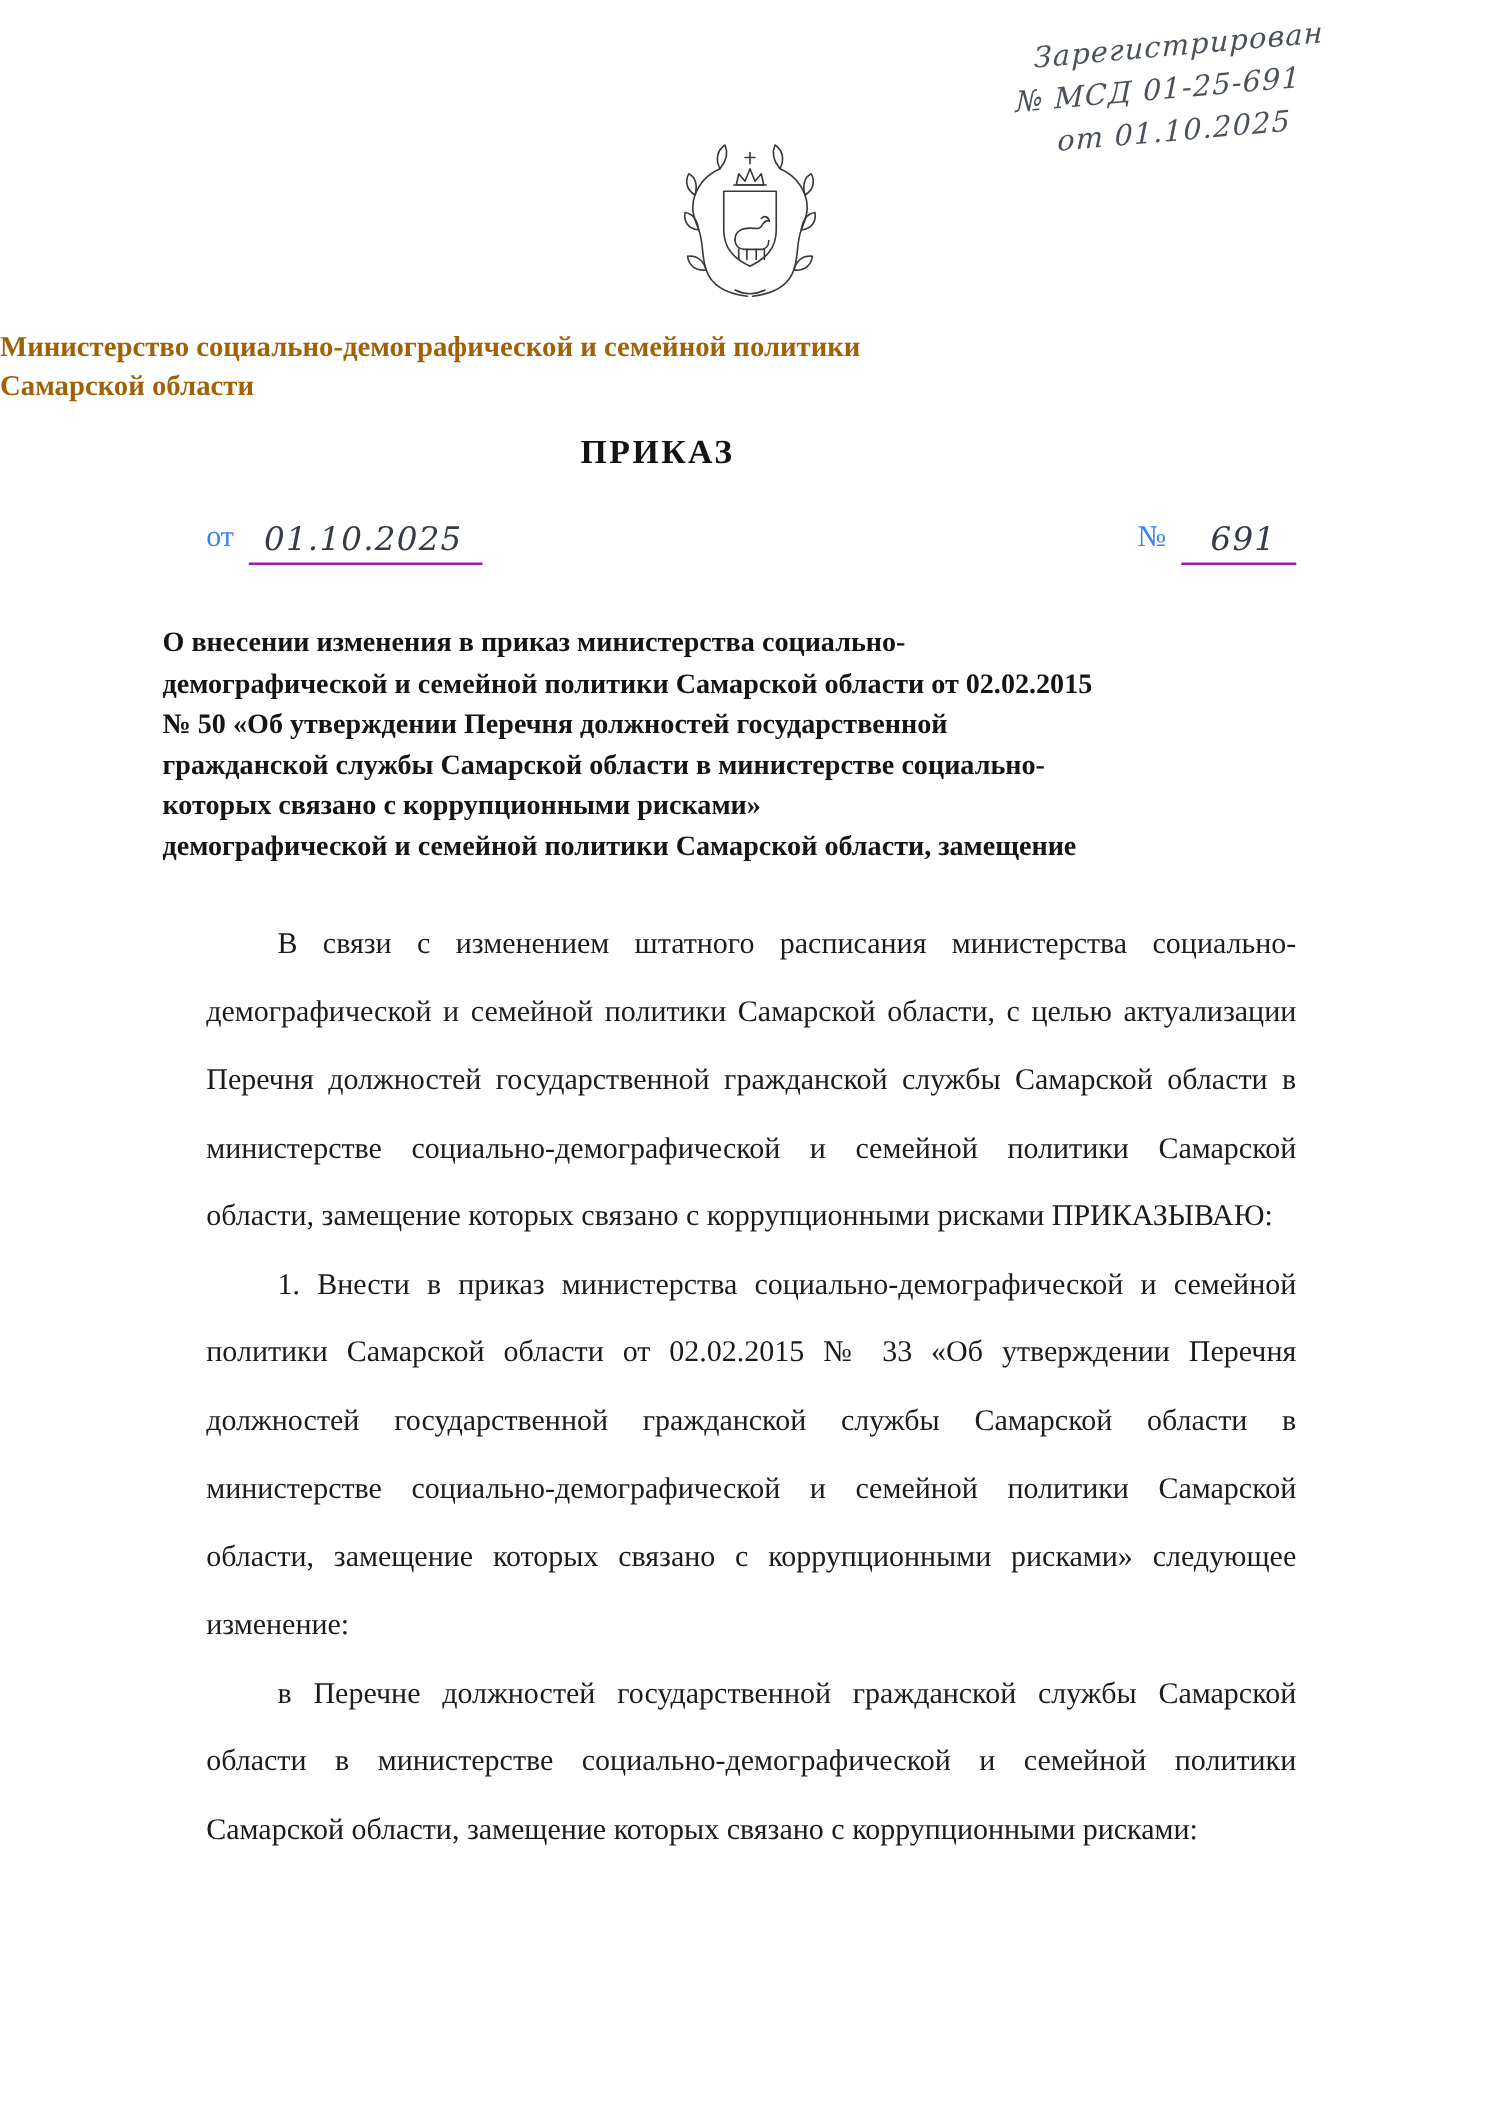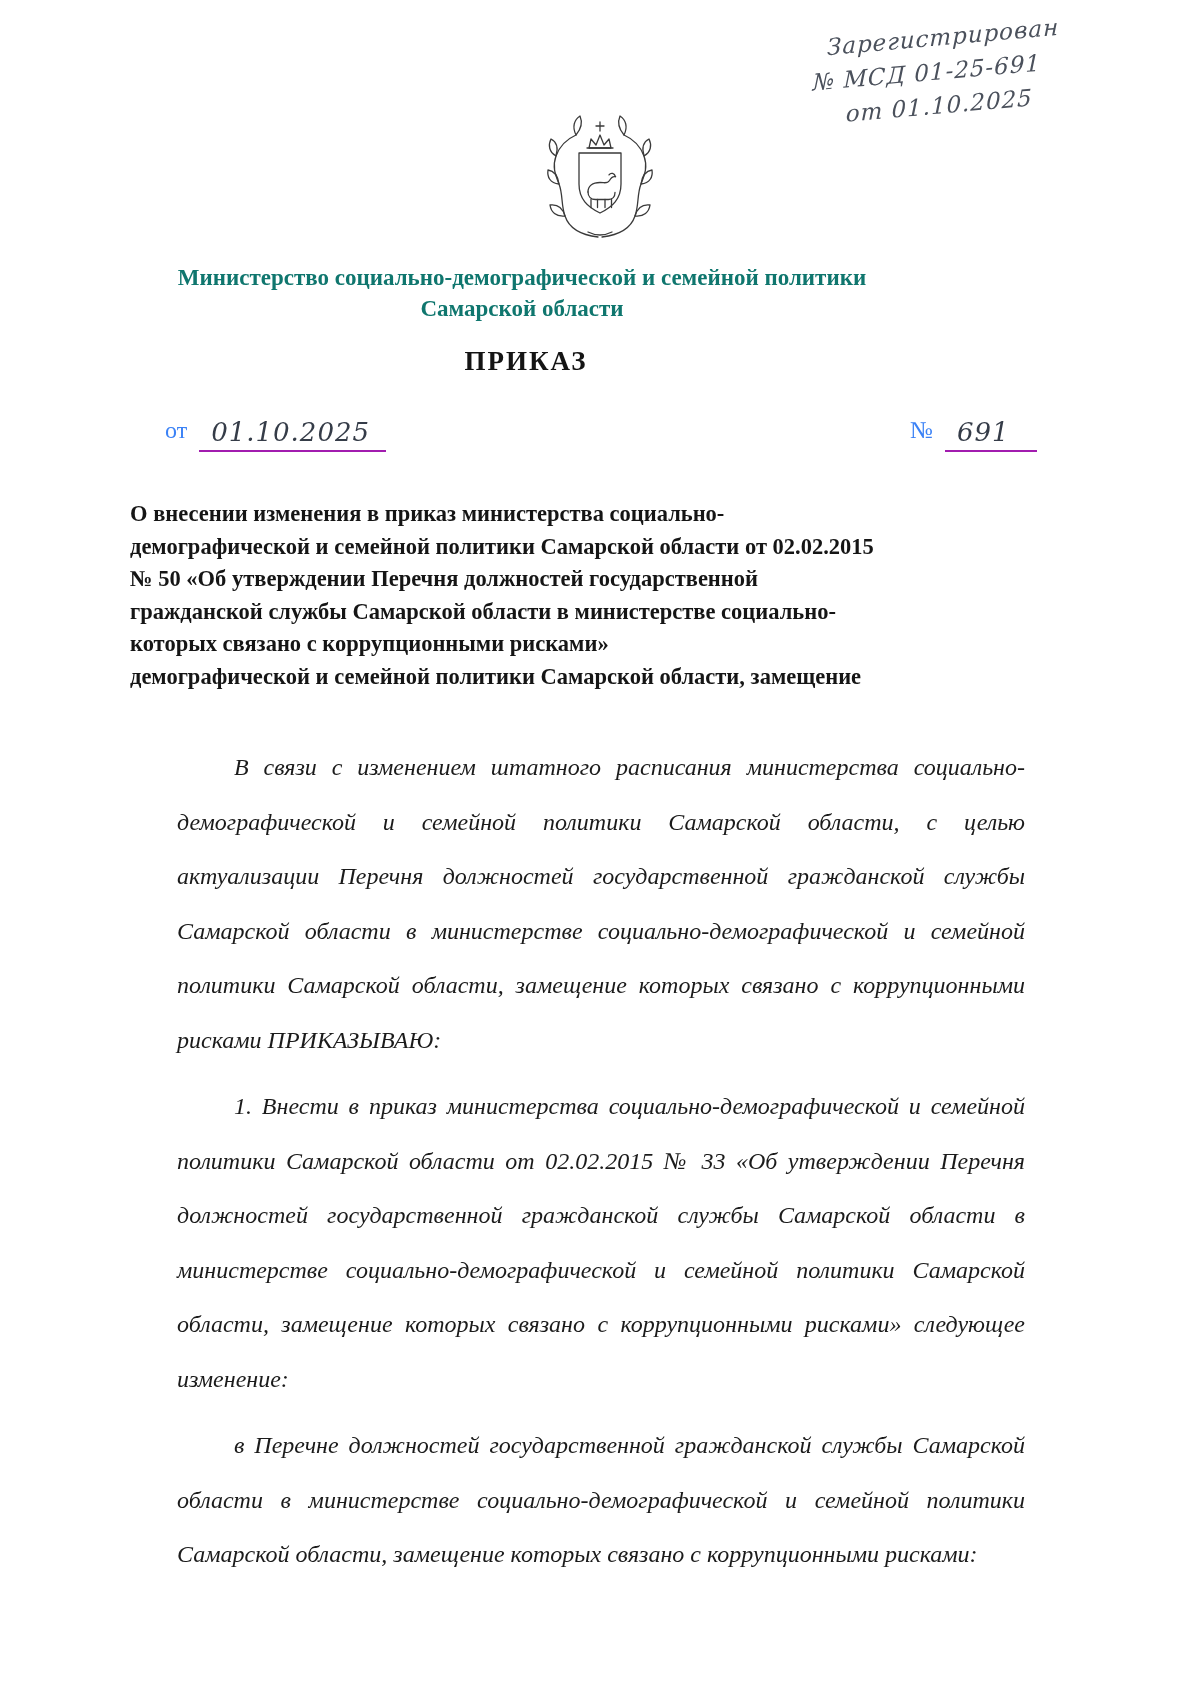--- a/index.html
+++ b/index.html
@@ -41,25 +41,25 @@
     width: 120px;
     height: 140px;
   }
 
   
   .ministry {
     position: absolute;
     top: 262px;
     left: 0;
     width: 1044px;
-    text-align: center;
+    text-align: left;
     font-weight: bold;
     font-size: 23px;
     line-height: 31px;
-    color: #0f766e;
+    color: #a16207;
   }
 
   
   .doc-type {
     position: absolute;
     top: 346px;
     left: 0;
     width: 1052px;
     text-align: center;
     font-weight: bold;
@@ -87,21 +87,21 @@
     color: #353c48;
     letter-spacing: 1px;
   }
   .uline {
     display: inline-block;
     border-bottom: 2px solid #a21caf;
     padding: 0 16px 3px 12px;
     margin-left: 12px;
     transform: translateY(3px);
   }
-  .num-group .uline { min-width: 92px; text-align: left; font-style: italic; }
+  .num-group .uline { min-width: 92px; text-align: right; font-style: italic; }
 
   
   .title {
     position: absolute;
     top: 498px;
     left: 130px;
     width: 940px;
     text-align: left;
     font-weight: bold;
     font-size: 22.5px;
@@ -114,21 +114,21 @@
   .body-text {
     position: absolute;
     top: 728px;
     left: 165px;
     width: 872px;
     font-size: 24px;
     line-height: 54.5px;
     text-align: justify;
     color: #1b1b1b;
   }
-  .body-text p { margin: 12px; text-indent: 57px; font-style: italic; }
+  .body-text p { margin: 0; text-indent: 57px; }
 </style>
 </head>
 <body>
 
 <div class="page">
 
   <div class="reg-note">
     <div class="l1">Зарегистрирован</div>
     <div class="l2">№ МСД 01-25-691</div>
     <div class="l3">от 01.10.2025</div>

